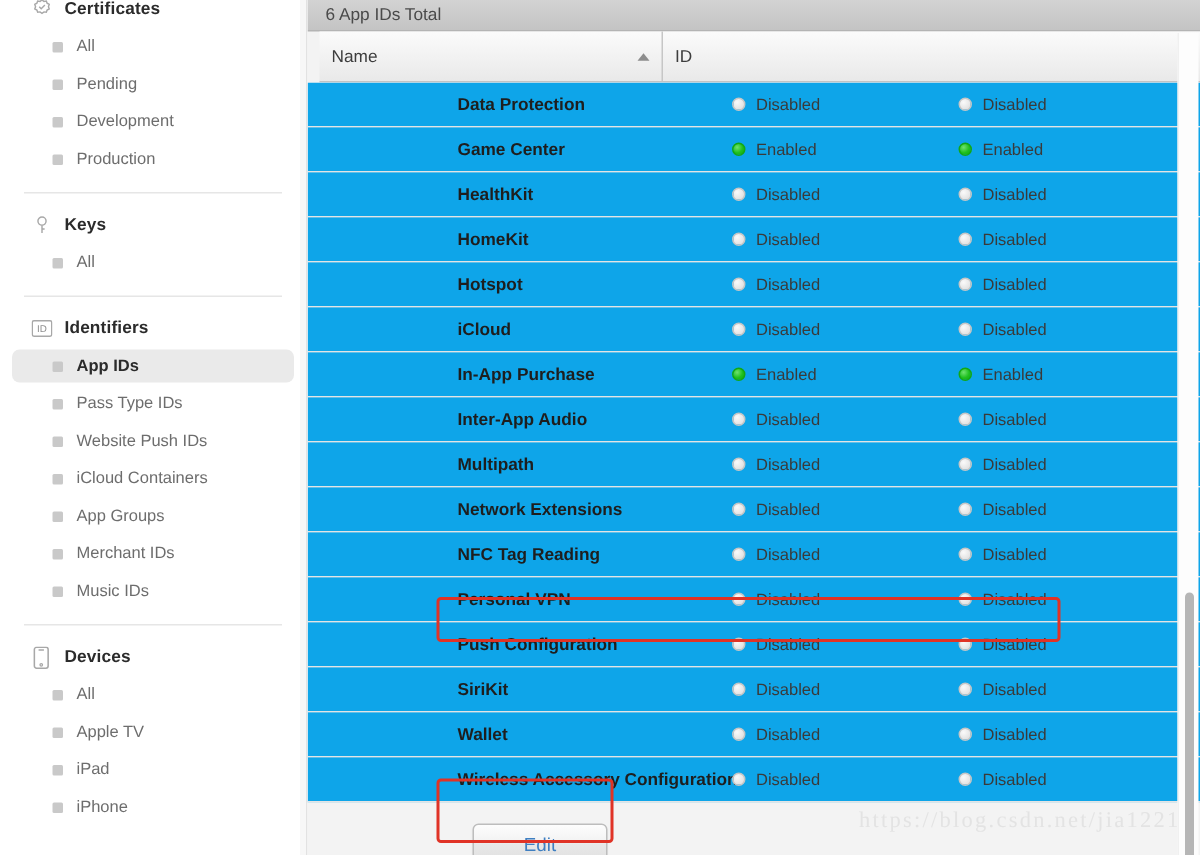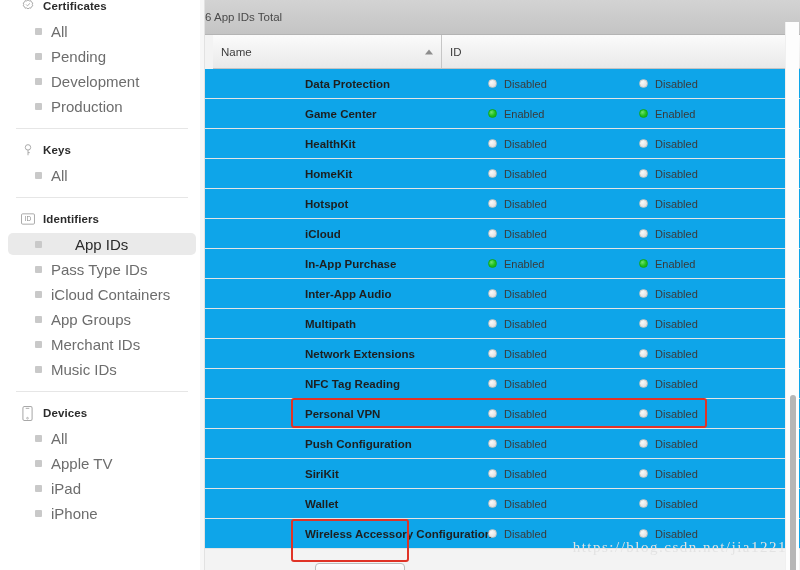--- a/index.html
+++ b/index.html
@@ -77,51 +77,51 @@
   .sb-bullet {
     width: 7px;
     height: 7px;
     background: #c9c9c9;
     margin-right: 9px;
     flex: 0 0 7px;
     border-radius: 1px;
   }
 
   .sb-item-label {
-    font-size: 15px;
+    font-size: 11px;
     color: #6d6d6d;
     white-space: nowrap;
   }
   .sb-item.selected .sb-item-label {
     color: #2b2b2b;
-    font-weight: normal;
-    margin-left: 24px;
+    font-weight: bold;
   }
 
   .sb-divider {
     height: 1px;
     background: #e6e6e6;
     margin: 11px 16px 0 16px;
   }
 
   
   .content {
     position: relative;
     flex: 1 1 auto;
     height: 570px;
     background: #f3f3f3;
     overflow: hidden;
   }
 
   .titlebar {
-    height: 35px;
+    height: 21px;
     background: linear-gradient(to bottom, #d3d3d3 0%, #c4c4c4 100%);
     border-bottom: 1px solid #b4b4b4;
     display: flex;
     align-items: center;
+    padding-left: 12px;
   }
   .titlebar-text {
     font-size: 11.5px;
     color: #4a4a4a;
   }
 
   .colheader {
     display: flex;
     height: 34px;
     background: linear-gradient(to bottom, #fbfbfb 0%, #e9e9e9 100%);
@@ -340,20 +340,24 @@
             </span>
             <span class="sb-head-label">Identifiers</span>
           </div>
           <div class="sb-item selected">
             <span class="sb-bullet"></span>
             <span class="sb-item-label">App IDs</span>
           </div>
           <div class="sb-item">
             <span class="sb-bullet"></span>
             <span class="sb-item-label">Pass Type IDs</span>
+          </div>
+          <div class="sb-item">
+            <span class="sb-bullet"></span>
+            <span class="sb-item-label">Website Push IDs</span>
           </div>
           <div class="sb-item">
             <span class="sb-bullet"></span>
             <span class="sb-item-label">iCloud Containers</span>
           </div>
           <div class="sb-item">
             <span class="sb-bullet"></span>
             <span class="sb-item-label">App Groups</span>
           </div>
           <div class="sb-item">

